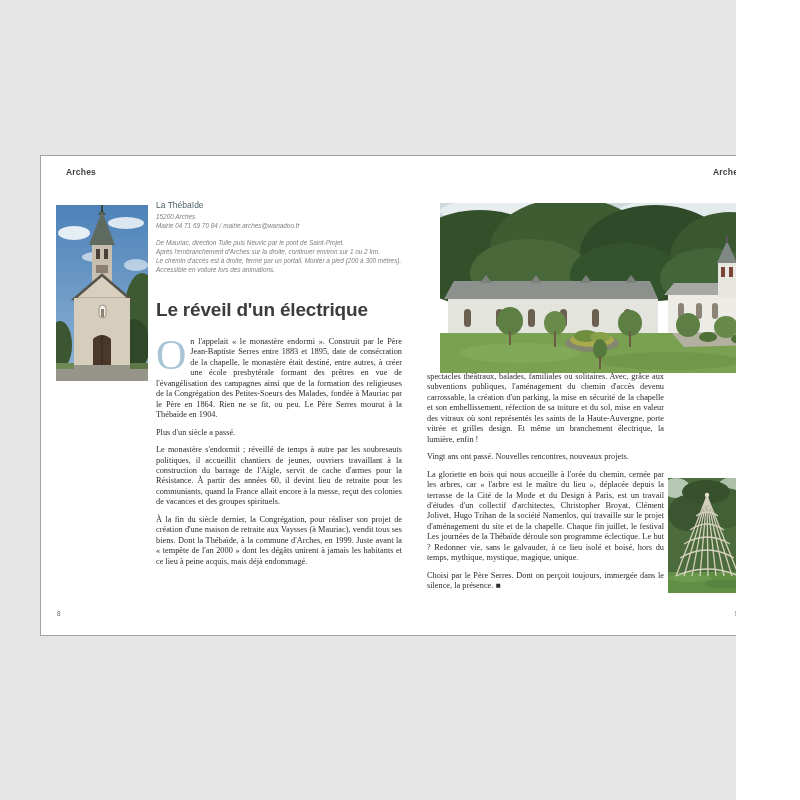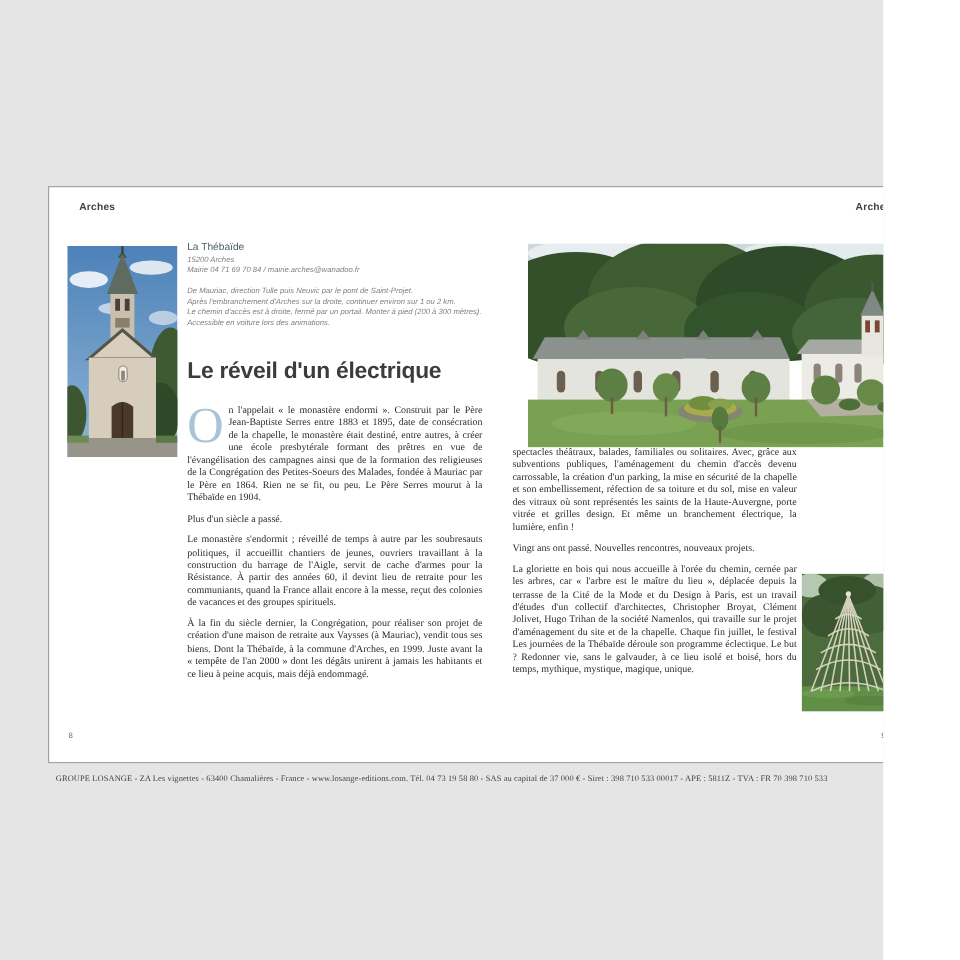--- a/index.html
+++ b/index.html
@@ -171,20 +171,21 @@
           <ellipse cx="268" cy="134" rx="9" ry="5" fill="#4e7038"></ellipse>
           <ellipse cx="300" cy="136" rx="9" ry="5" fill="#4e7038"></ellipse>
         </g>
       </svg>
     </div>
 
     <div class="col col-right">
       <p>spectacles théâtraux, balades, familiales ou solitaires. Avec, grâce aux subventions publiques, l'aménagement du chemin d'accès devenu carrossable, la création d'un parking, la mise en sécurité de la chapelle et son embellissement, réfection de sa toiture et du sol, mise en valeur des vitraux où sont représentés les saints de la Haute-Auvergne, porte vitrée et grilles design. Et même un branchement électrique, la lumière, enfin !</p>
       <p>Vingt ans ont passé. Nouvelles rencontres, nouveaux projets.</p>
       <p>La gloriette en bois qui nous accueille à l'orée du chemin, cernée par les arbres, car « l'arbre est le maître du lieu », déplacée depuis la terrasse de la Cité de la Mode et du Design à Paris, est un travail d'études d'un collectif d'architectes, Christopher Broyat, Clément Jolivet, Hugo Trihan de la société Namenlos, qui travaille sur le projet d'aménagement du site et de la chapelle. Chaque fin juillet, le festival Les journées de la Thébaïde déroule son programme éclectique. Le but ? Redonner vie, sans le galvauder, à ce lieu isolé et boisé, hors du temps, mythique, mystique, magique, unique.</p>
+      <p>Choisi par le Père Serres. Dont on perçoit toujours, immergée dans le silence, la présence. ■</p>
     </div>
 
     <div class="photo photo-gloriette">
       <svg width="78" height="115" viewBox="0 0 78 115">
         <rect x="0" y="0" width="78" height="115" fill="#4c6c3d"></rect>
         <ellipse cx="8" cy="10" rx="14" ry="10" fill="#cfe0d0" opacity=".8"></ellipse>
         <ellipse cx="66" cy="8" rx="16" ry="9" fill="#d8e6d6" opacity=".7"></ellipse>
         <ellipse cx="20" cy="35" rx="20" ry="18" fill="#3a5530"></ellipse>
         <ellipse cx="58" cy="30" rx="22" ry="20" fill="#426035"></ellipse>
         <ellipse cx="38" cy="14" rx="24" ry="12" fill="#37512d"></ellipse>
@@ -208,14 +209,13 @@
           <path d="M8 98 Q39 84 71 98"></path>
         </g>
         <circle cx="39" cy="17" r="2.2" fill="#e6e0ce"></circle>
       </svg>
     </div>
 
     <div class="pagenum pn-left">8</div>
     <div class="pagenum pn-right">9</div>
   </div>
 
-  <div class="footer">GROUPE LOSANGE - ZA Les vignettes - 63400 Chamalières - France - www.losange-editions.com. Tél. 04 73 19 58 80 - SAS au capital de 37 000 € - Siret : 398 710 533 00017 - APE : 5811Z - TVA : FR 70 398 710 533</div>
 </div>
 
 </body></html>

